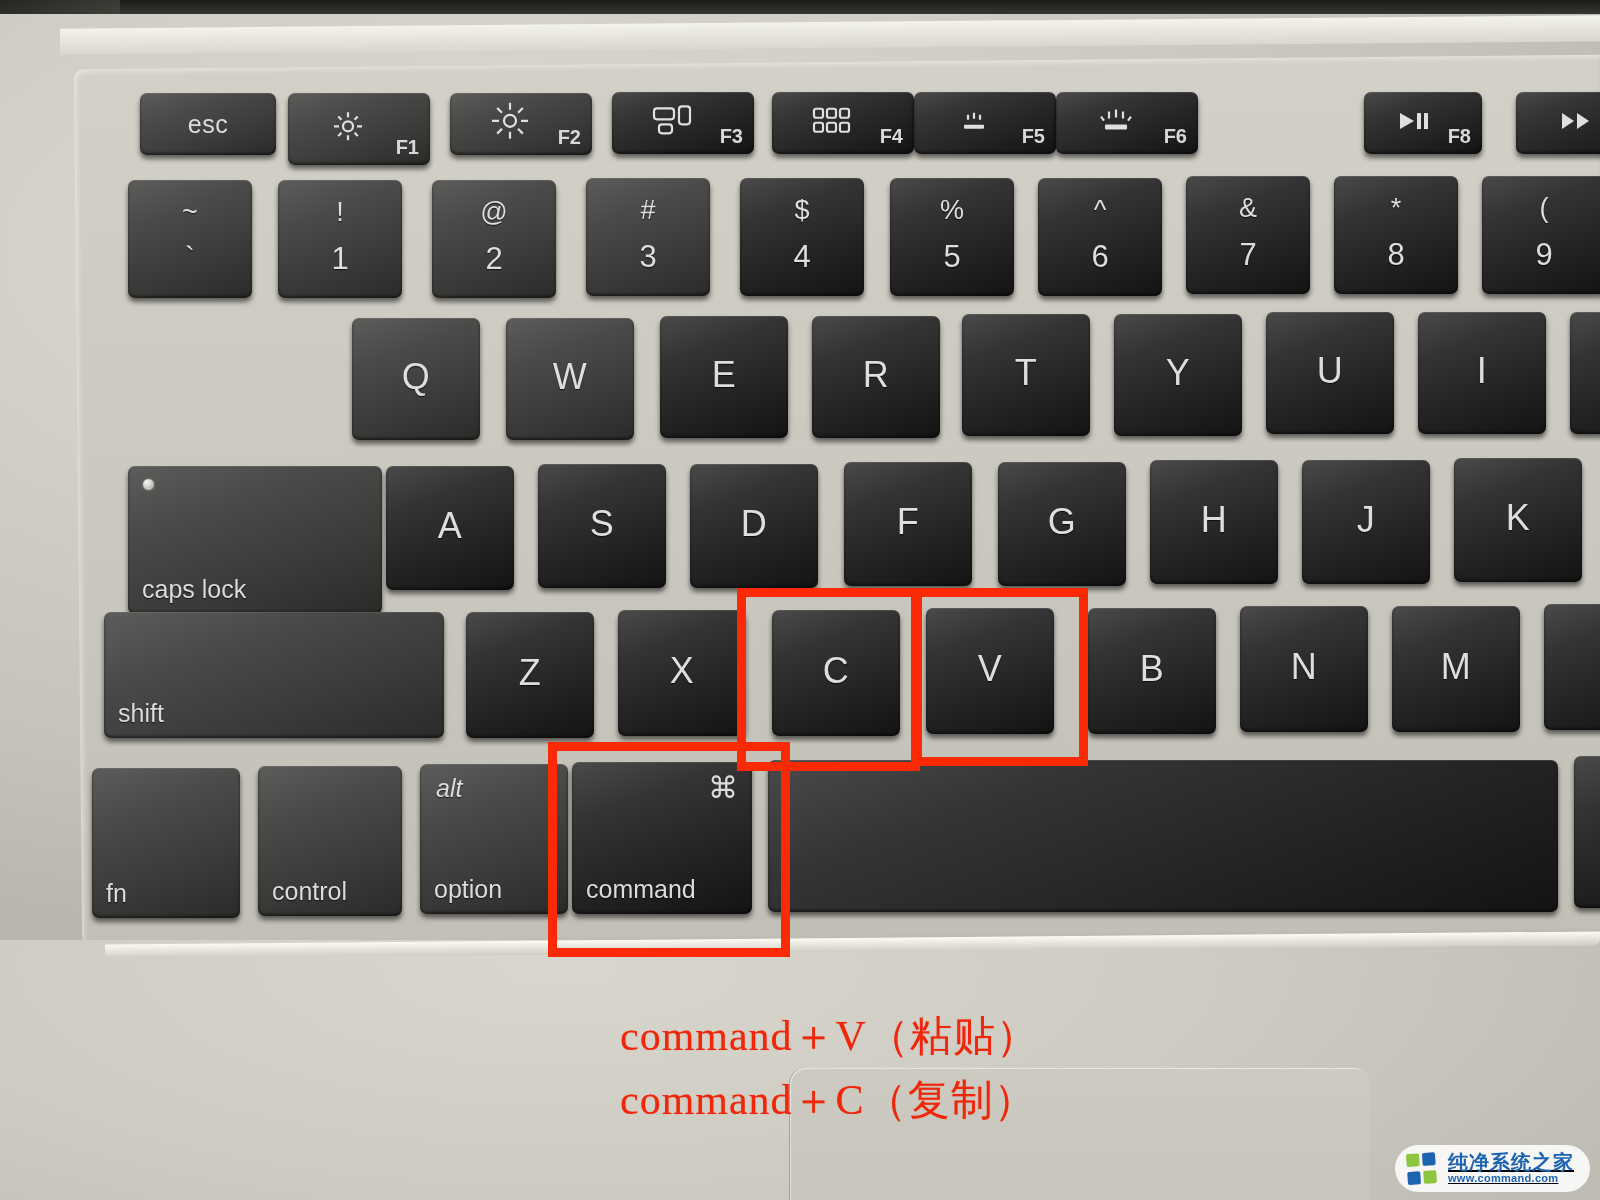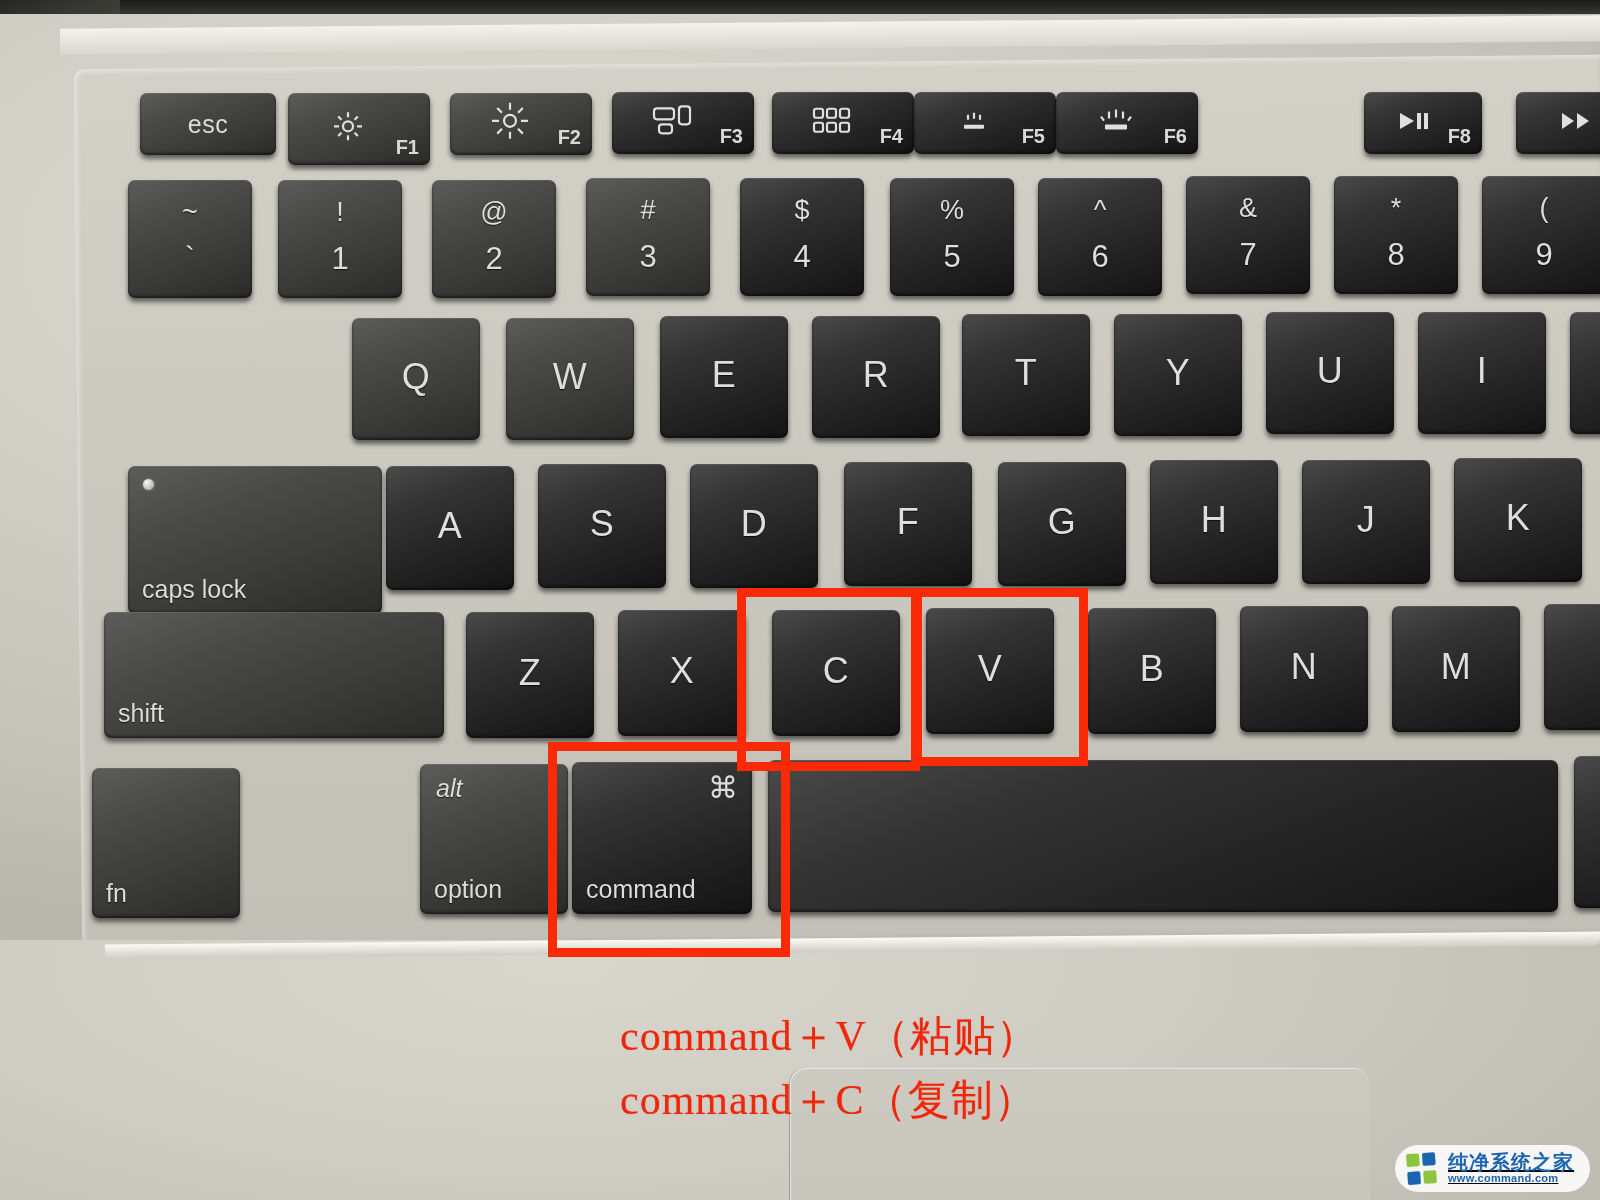--- a/index.html
+++ b/index.html
@@ -398,20 +398,23 @@
   <div class="key" style="left:1392px; top:606px; width:128px; height:126px;">
     <span class="glyph letter">M</span>
   </div>
   <div class="key" style="left:1544px; top:604px; width:128px; height:126px;">
     <span class="glyph letter">,</span>
   </div>
 
   <div class="key lighter" style="left:92px; top:768px; width:148px; height:150px;">
     <span class="lbl-bl">fn</span>
   </div>
+  <div class="key lighter" style="left:258px; top:766px; width:144px; height:150px;">
+    <span class="lbl-bl">control</span>
+  </div>
   <div class="key lighter" style="left:420px; top:764px; width:148px; height:150px;">
     <span class="lbl-tl">alt</span>
     <span class="lbl-bl">option</span>
   </div>
   <div class="key" style="left:572px; top:762px; width:180px; height:152px;">
     <span class="lbl-tr">⌘</span>
     <span class="lbl-bl">command</span>
   </div>
   <div class="key" style="left:768px; top:760px; width:790px; height:152px;"></div>
   <div class="key" style="left:1574px; top:756px; width:140px; height:152px;"></div>

